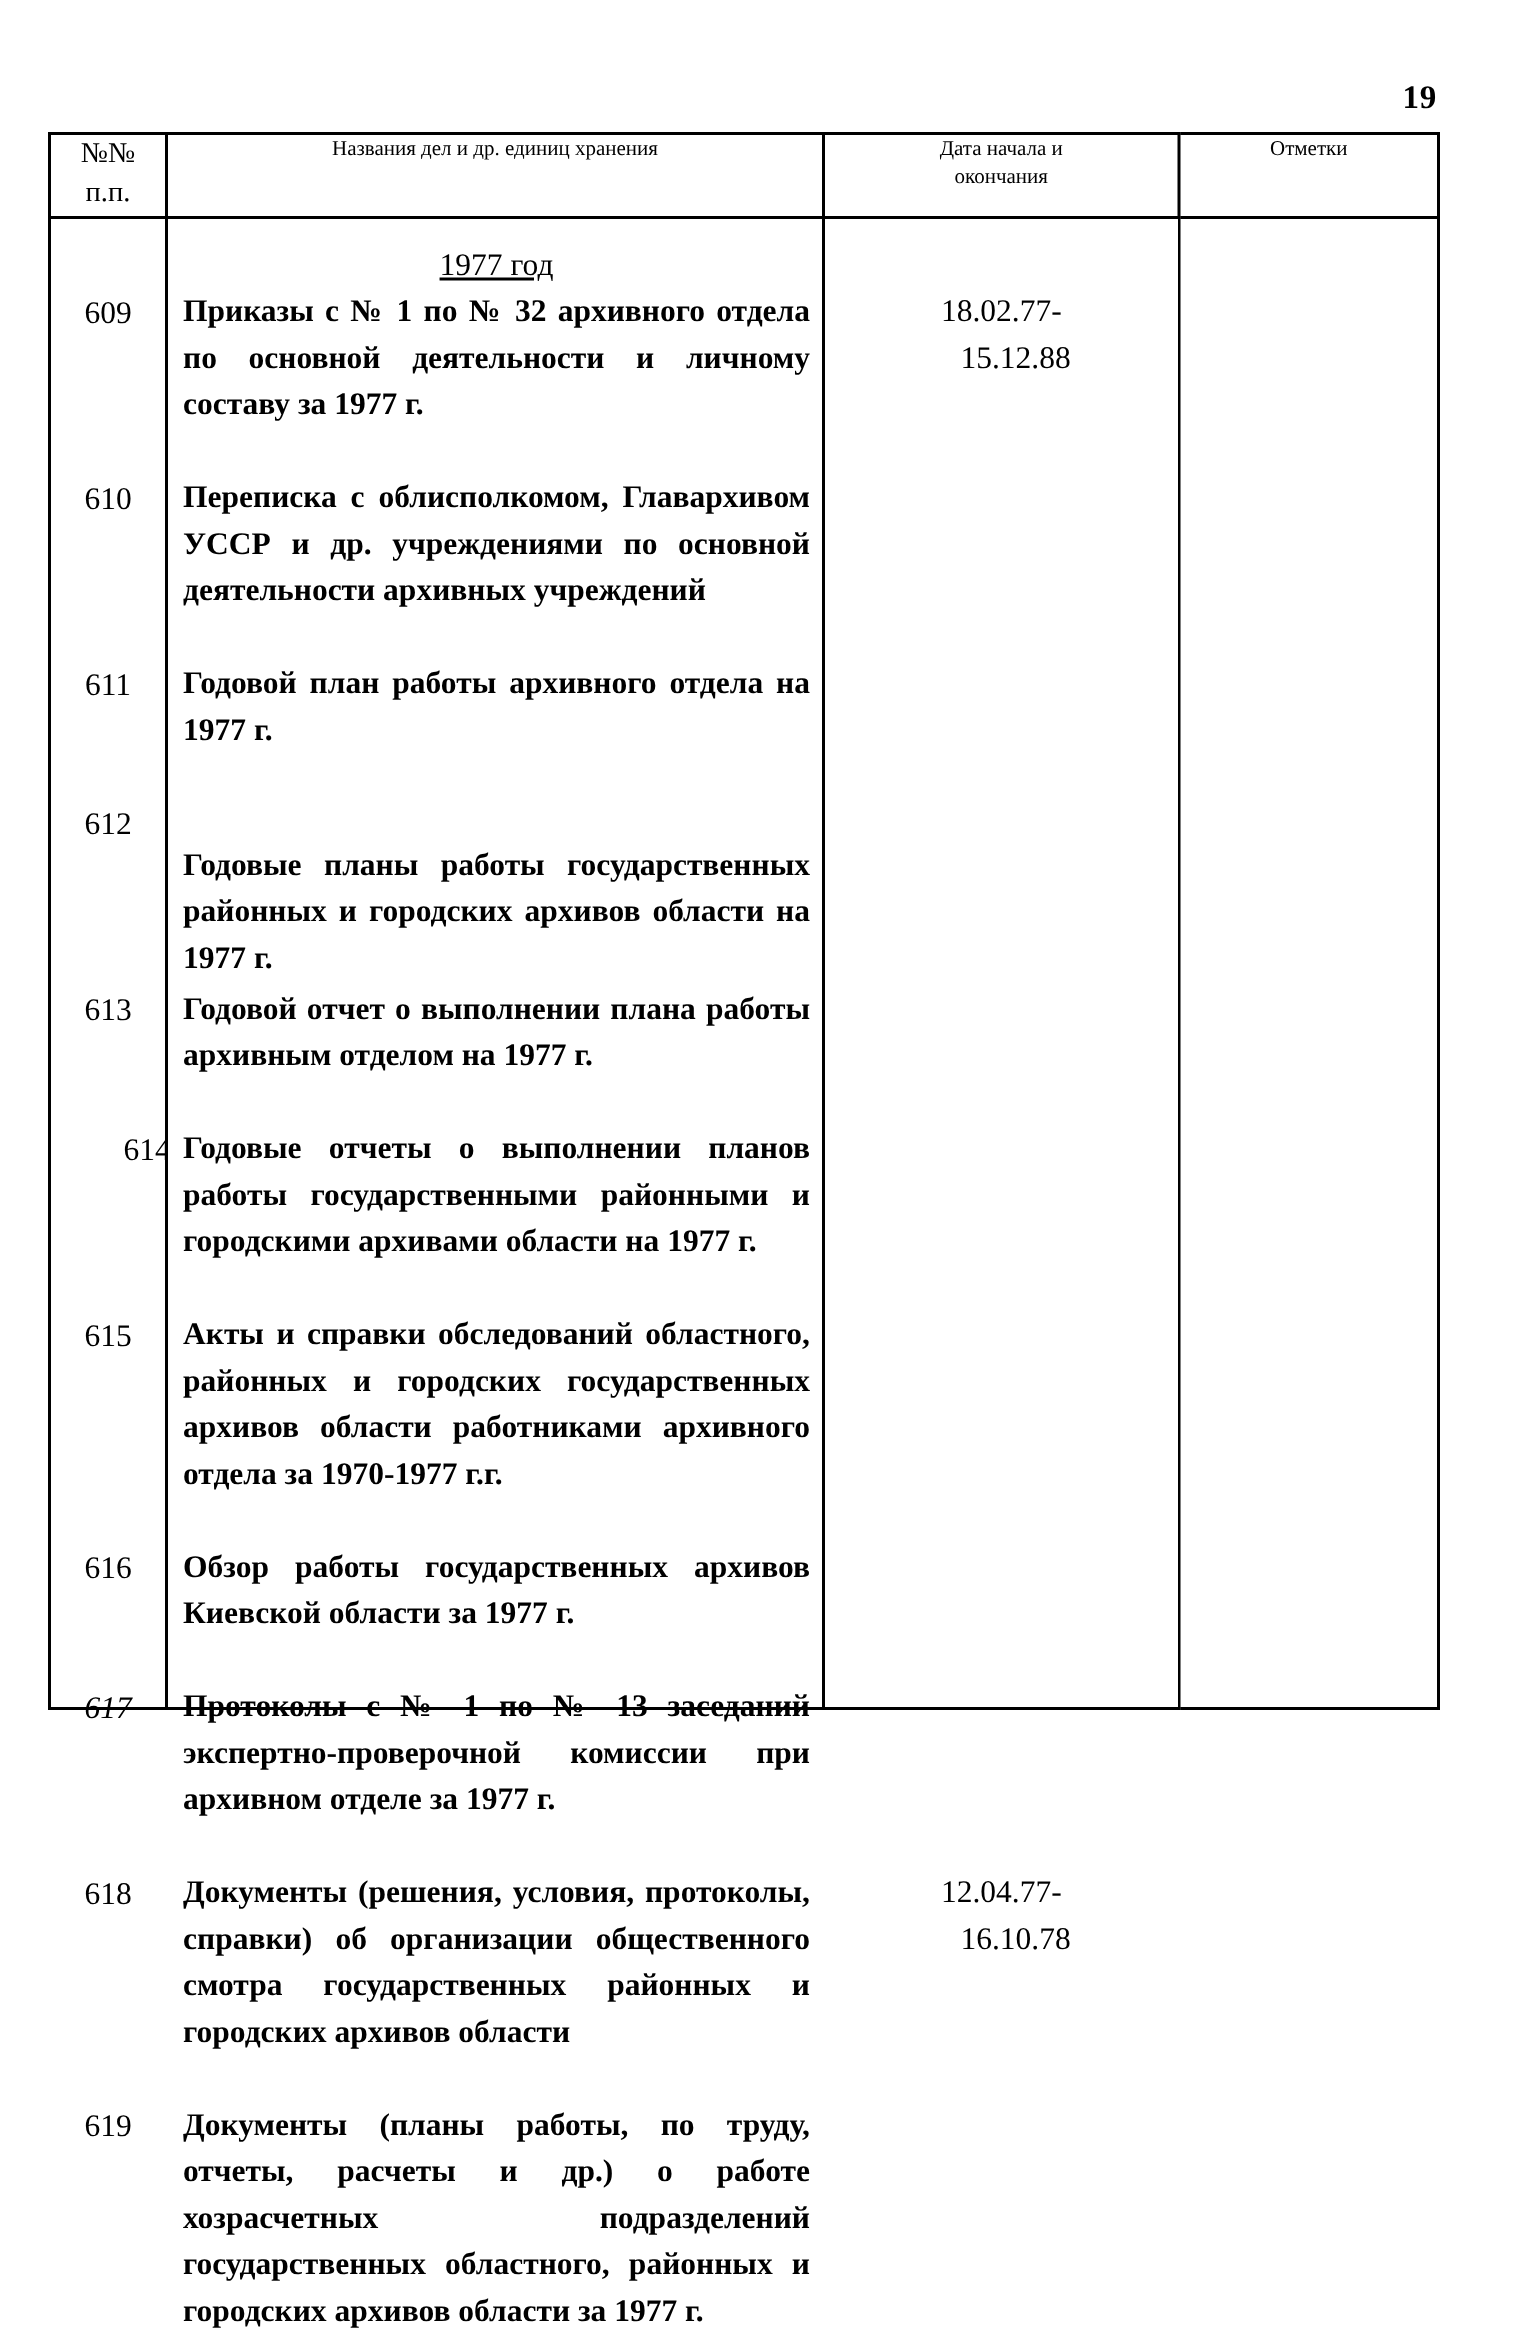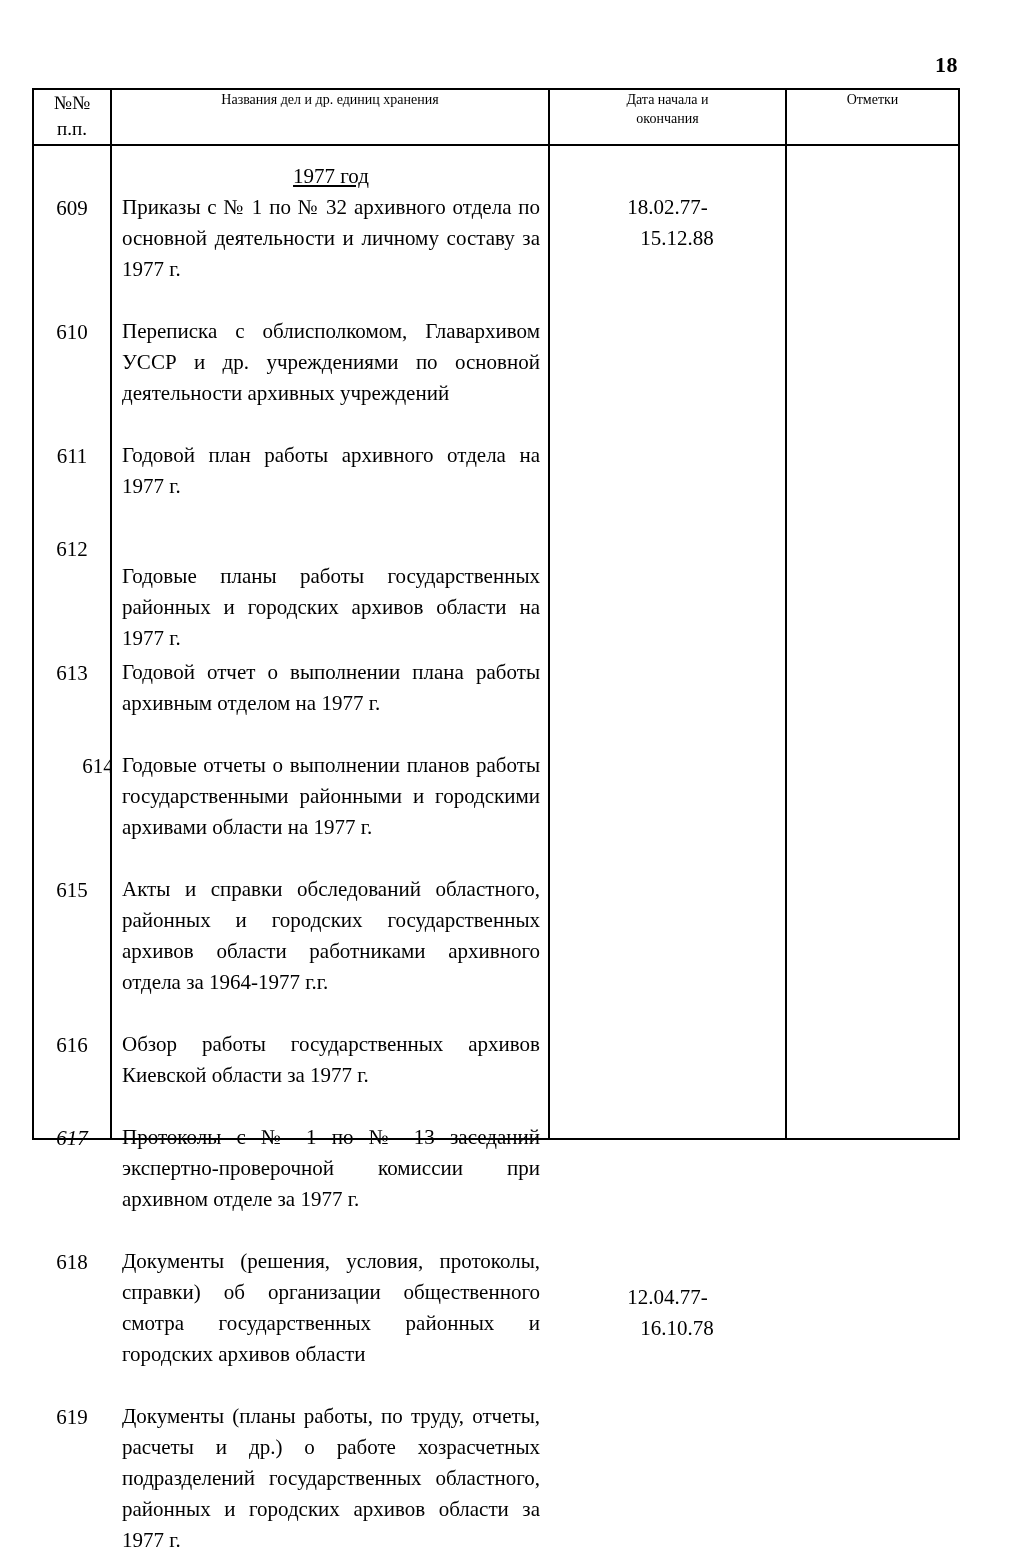--- a/index.html
+++ b/index.html
@@ -112,20 +112,21 @@
   }
 
   .entry-body {
     position: absolute;
     left: 10px;
     right: 8px;
     text-align: justify;
     text-justify: inter-word;
     font-size: 21px;
     line-height: 31px;
+    font-weight: bold;
   }
 
   .section-heading {
     text-align: center;
     text-decoration: underline;
     font-size: 21px;
     line-height: 31px;
   }
 
   .date-block {
@@ -137,21 +138,21 @@
     line-height: 31px;
   }
   .date-block .d1 { display: block; }
   .date-block .d2 { display: block; padding-left: 19px; }
 </style>
 </head>
 <body>
 
 <div class="page">
 
-  <div class="page-number">18</div>
+  <div class="page-number">19</div>
 
   <table class="inventory-table">
     <colgroup>
       <col class="c-num">
       <col class="c-title">
       <col class="c-dates">
       <col class="c-notes">
     </colgroup>
     <thead>
       <tr>
@@ -188,35 +189,35 @@
 
         <td class="title-cell">
           <div class="col-inner" id="col-titles">
               <div class="section-heading" style="position: absolute; left: 10px; right: 8px; top: 15px;">1977 год</div>
               <div class="entry-body" style="top: 46px;">Приказы с № 1 по № 32 архивного отдела по основной деятельности и личному составу за 1977 г.</div>
               <div class="entry-body" style="top: 170px;">Переписка с облисполкомом, Главархивом УССР и др. учреждениями по основной деятельности архивных учреждений</div>
               <div class="entry-body" style="top: 294px;">Годовой план работы архивного отдела на 1977 г.</div>
               <div class="entry-body" style="top: 387px; margin-top: 28px;">Годовые планы работы государственных районных и городских архивов области на 1977 г.</div>
               <div class="entry-body" style="top: 511px;">Годовой отчет о выполнении плана работы архивным отделом на 1977 г.</div>
               <div class="entry-body" style="top: 604px;">Годовые отчеты о выполнении планов работы государственными районными и городскими архивами области на 1977 г.</div>
-              <div class="entry-body" style="top: 728px;">Акты и справки обследований областного, районных и городских государственных архивов области работниками архивного отдела за 1964-1977 г.г.</div>
+              <div class="entry-body" style="top: 728px;">Акты и справки обследований областного, районных и городских государственных архивов области работниками архивного отдела за 1970-1977 г.г.</div>
               <div class="entry-body" style="top: 883px;">Обзор работы государственных архивов Киевской области за 1977 г.</div>
               <div class="entry-body" style="top: 976px;">Протоколы с № 1 по № 13 заседаний экспертно-проверочной комиссии при архивном отделе за 1977 г.</div>
               <div class="entry-body" style="top: 1100px;">Документы (решения, условия, протоколы, справки) об организации общественного смотра государственных районных и городских архивов области</div>
               <div class="entry-body" style="top: 1255px;">Документы (планы работы, по труду, отчеты, расчеты и др.) о работе хозрасчетных подразделений государственных областного, районных и городских архивов области за 1977 г.</div>
             </div>
         </td>
 
         <td class="dates-cell">
           <div class="col-inner" id="col-dates">
               <div class="date-block" style="top: 46px;">
                 <span class="d1">18.02.77-</span>
                 <span class="d2">15.12.88</span>
               </div>
-              <div class="date-block" style="top: 1100px; margin-top: 36px;">
+              <div class="date-block" style="top: 1100px;">
                 <span class="d1">12.04.77-</span>
                 <span class="d2">16.10.78</span>
               </div>
             </div>
         </td>
 
         <td class="notes-cell">
           <div class="col-inner" id="col-notes"></div>
         </td>
 

